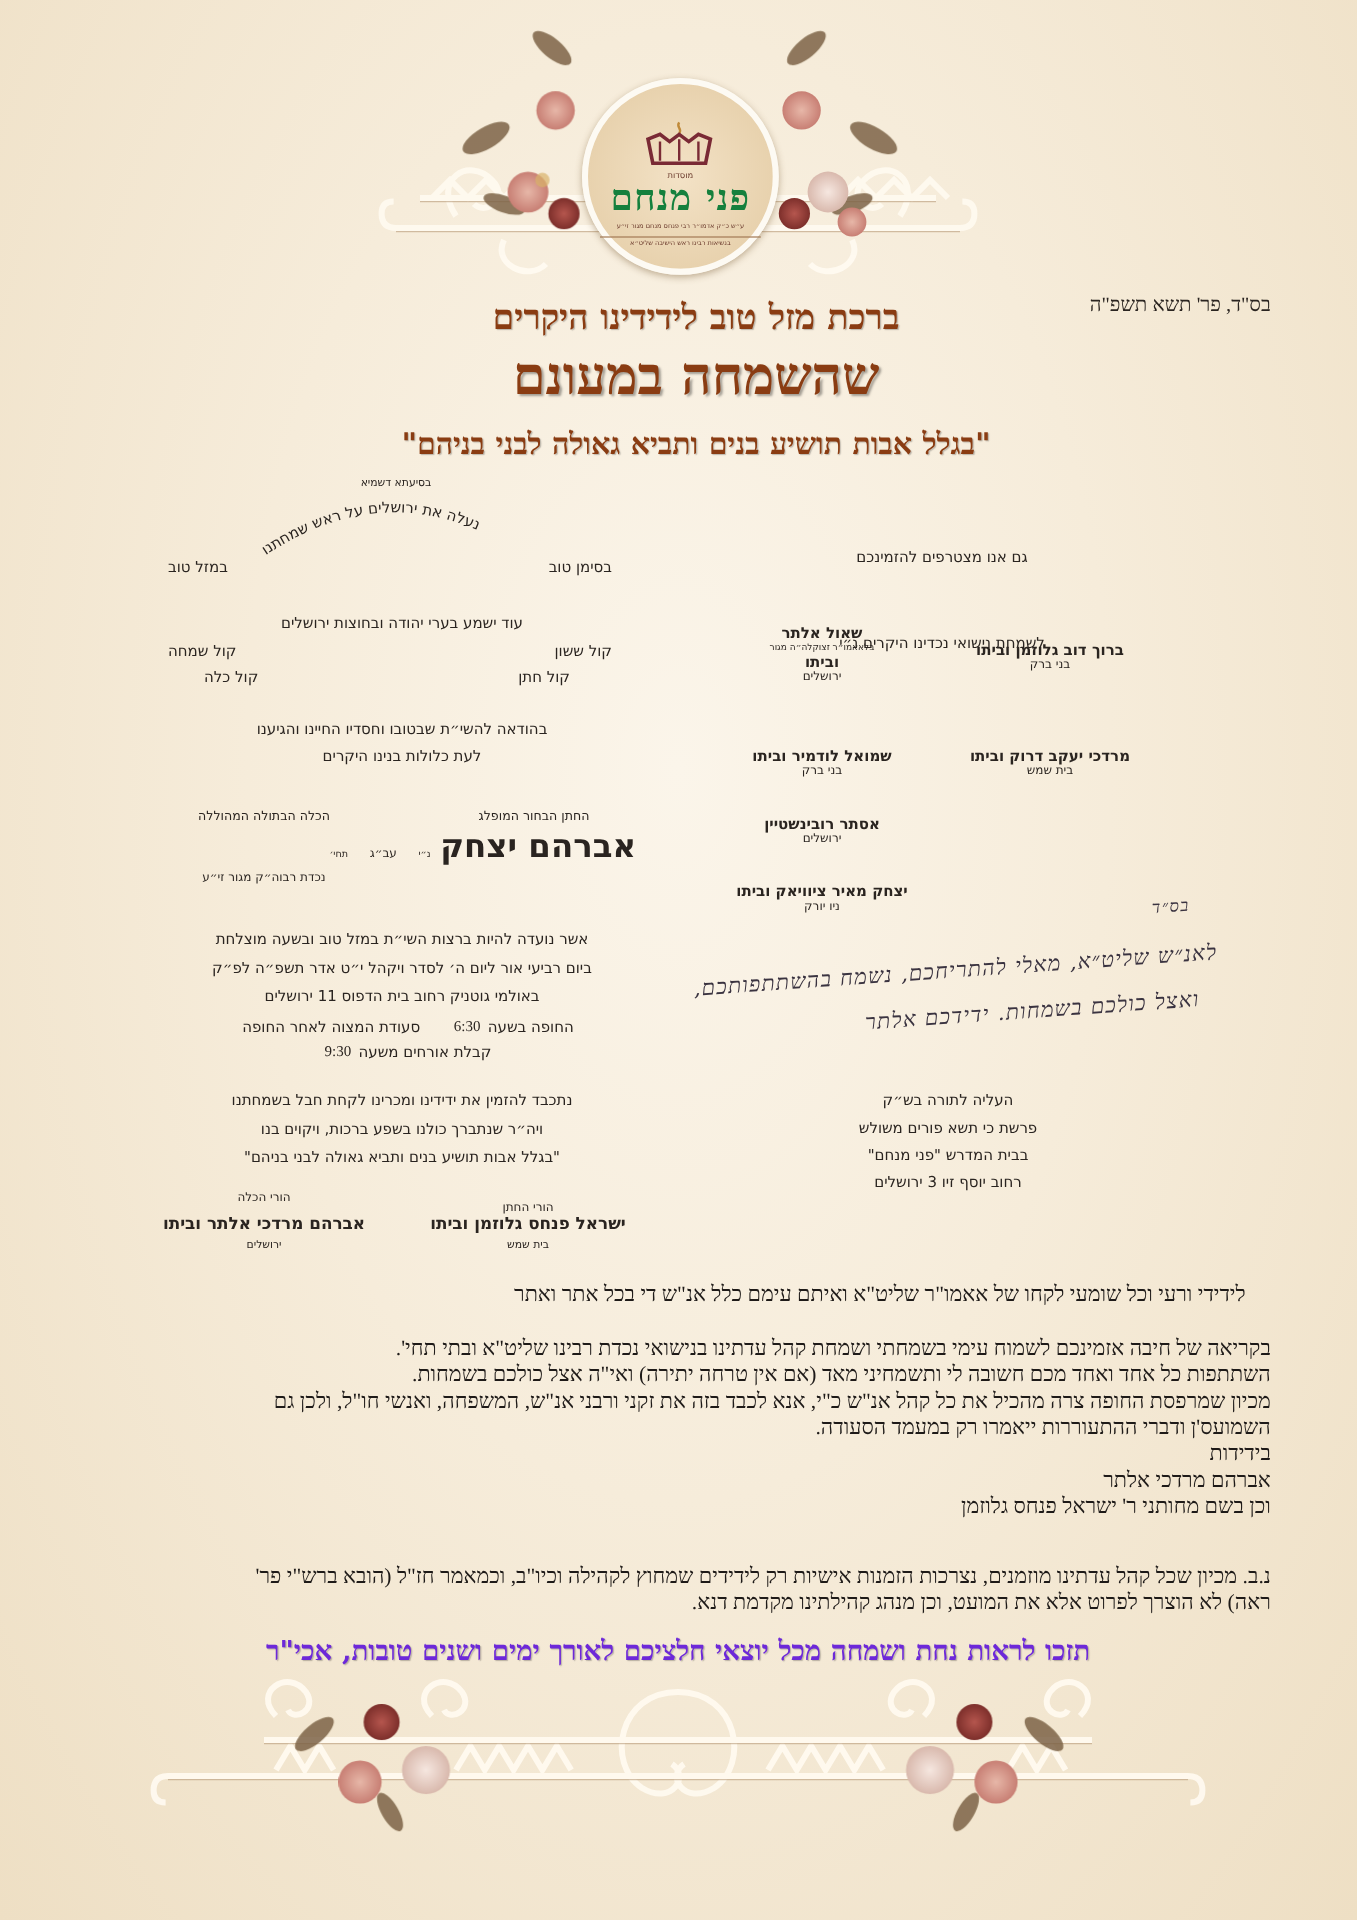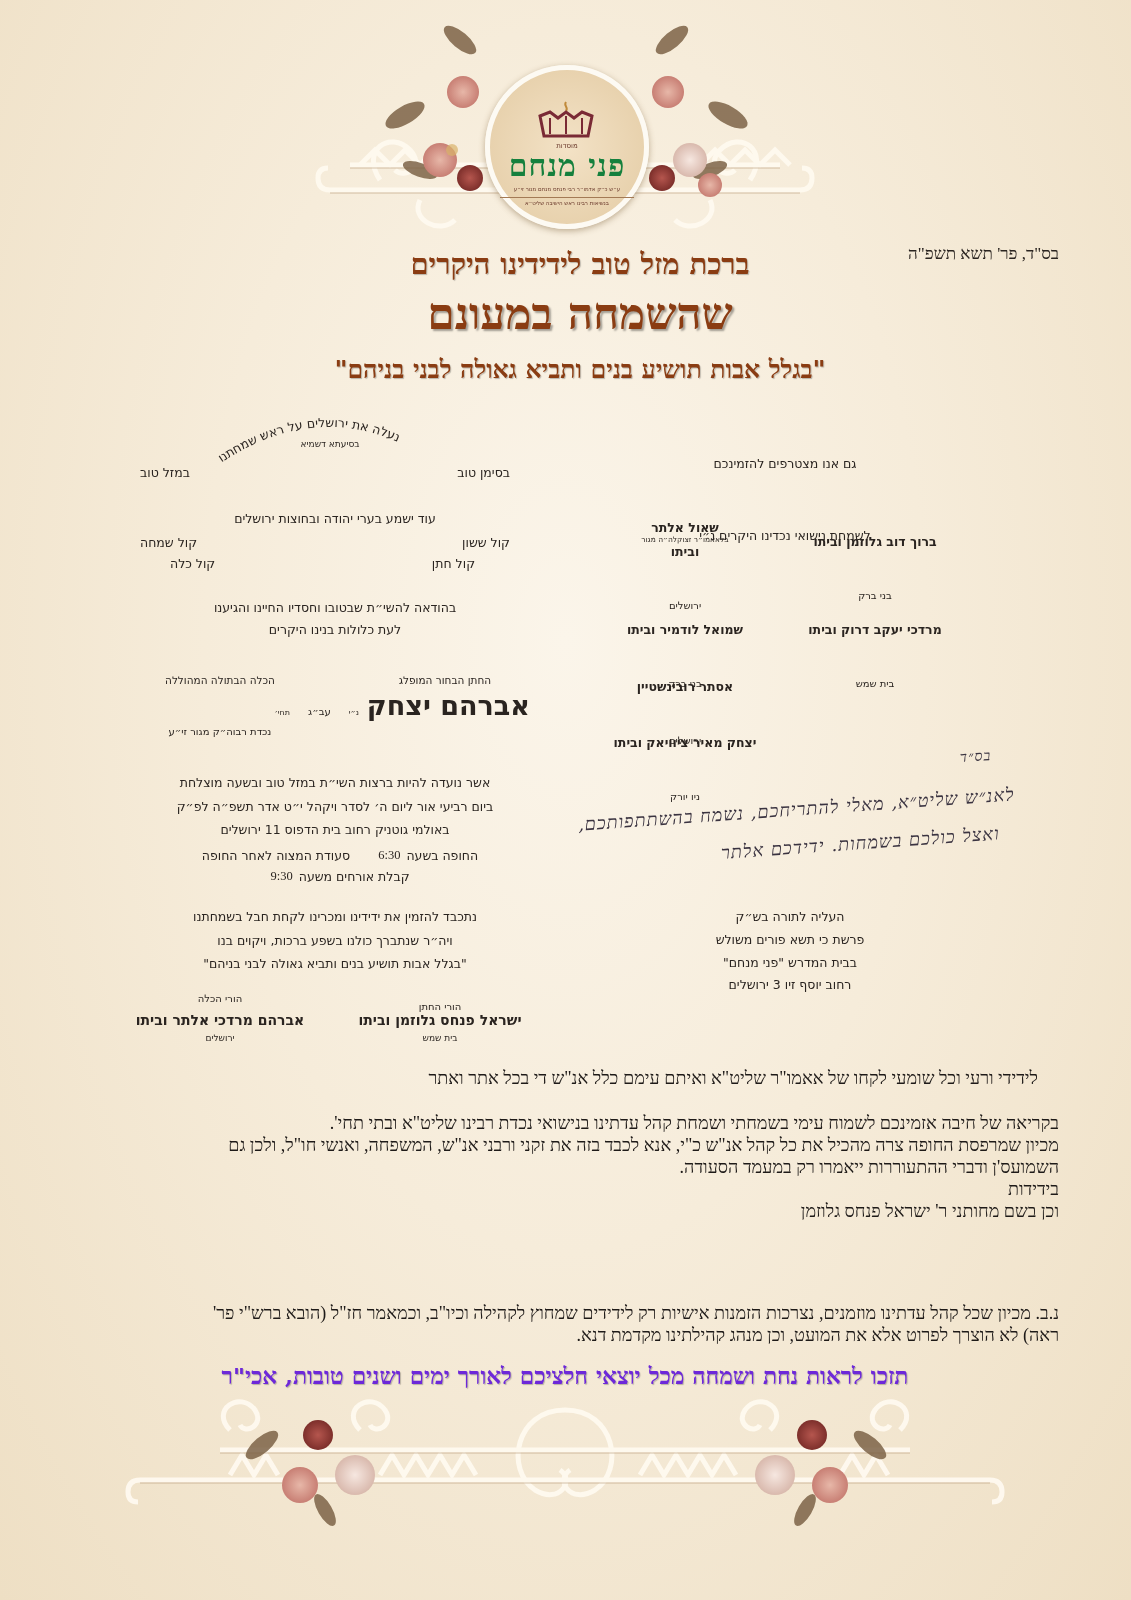--- a/index.html
+++ b/index.html
@@ -34,21 +34,21 @@
     .logo-name { position: absolute; left: 490px; top: 148px; width: 154px; font-size: 30px; font-weight: bold; color: #15803d; text-align: center; font-family: "DejaVu Serif", serif; letter-spacing: 1px; }
     .logo-line1 { position: absolute; left: 500px; top: 186px; width: 134px; font-size: 5.5px; color: #6b3a2c; text-align: center; }
     .logo-line2 { position: absolute; left: 500px; top: 197px; width: 134px; font-size: 5.5px; color: #6b3a2c; text-align: center; border-top: 1px solid #a37a55; padding-top: 2px; }
 
     .corner-date { right: 72px; top: 244px; font-size: 17px; font-family: "Liberation Serif", serif; }
 
     .title1 { left: 300px; top: 247px; width: 560px; font-size: 29px; font-weight: bold; color: #8a3c12; font-family: "DejaVu Serif", serif; text-shadow: 1px 1px 1px rgba(0,0,0,0.25); }
     .title2 { left: 300px; top: 288px; width: 560px; font-size: 44px; font-weight: bold; color: #8a3c12; font-family: "DejaVu Serif", serif; text-shadow: 2px 2px 2px rgba(0,0,0,0.35); }
     .title3 { left: 250px; top: 355px; width: 660px; font-size: 25px; font-weight: bold; color: #8a3c12; font-family: "DejaVu Serif", serif; text-shadow: 1px 1px 1px rgba(0,0,0,0.25); }
 
-    .sm { font-size: 10px; margin-top: 41px; }
+    .sm { font-size: 10px; }
     .md { font-size: 12.5px; }
     .nm { font-size: 12.5px; font-weight: bold; }
     .bigname { font-size: 27px; font-weight: bold; }
     .tiny { font-size: 8px; }
 
     .handwriting {
       font-family: "DejaVu Serif", serif; font-style: italic; color: #3a3340;
       font-size: 18px; transform: rotate(-4deg); letter-spacing: 1px;
     }
 
@@ -226,23 +226,25 @@
 
 <div class="abs c md" style="left:660px; top:909px; width:260px;">העליה לתורה בש״ק</div>
 <div class="abs c md" style="left:660px; top:932px; width:260px;">פרשת כי תשא פורים משולש</div>
 <div class="abs c md" style="left:660px; top:955px; width:260px;">בבית המדרש "פני מנחם"</div>
 <div class="abs c md" style="left:660px; top:977px; width:260px;">רחוב יוסף זיו 3 ירושלים</div>
 
 <div class="abs letter" style="right:93px; top:1067px; width:700px;">לידידי ורעי וכל שומעי לקחו של אאמו"ר שליט"א ואיתם עימם כלל אנ"ש די בכל אתר ואתר</div>
 
 <div class="abs letter" style="right:72px; top:1112px; width:990px;">
   <div>בקריאה של חיבה אזמינכם לשמוח עימי בשמחתי ושמחת קהל עדתינו בנישואי נכדת רבינו שליט"א ובתי תחי'.</div>
+  <div>השתתפות כל אחד ואחד מכם חשובה לי ותשמחיני מאד (אם אין טרחה יתירה) ואי"ה אצל כולכם בשמחות.</div>
   <div>מכיון שמרפסת החופה צרה מהכיל את כל קהל אנ"ש כ"י, אנא לכבד בזה את זקני ורבני אנ"ש, המשפחה, ואנשי חו"ל, ולכן גם</div>
   <div>השמועס'ן ודברי ההתעוררות ייאמרו רק במעמד הסעודה.</div>
   <div>בידידות</div>
+  <div>אברהם מרדכי אלתר</div>
   <div>וכן בשם מחותני ר' ישראל פנחס גלוזמן</div>
 </div>
 
 <div class="abs letter" style="right:72px; top:1302px; width:990px;">
   <div>נ.ב. מכיון שכל קהל עדתינו מוזמנים, נצרכות הזמנות אישיות רק לידידים שמחוץ לקהילה וכיו"ב, וכמאמר חז"ל (הובא ברש"י פר'</div>
   <div>ראה) לא הוצרך לפרוט אלא את המועט, וכן מנהג קהילתינו מקדמת דנא.</div>
 </div>
 
 <div class="abs c closing">תזכו לראות נחת ושמחה מכל יוצאי חלציכם לאורך ימים ושנים טובות, אכי"ר</div>
 

